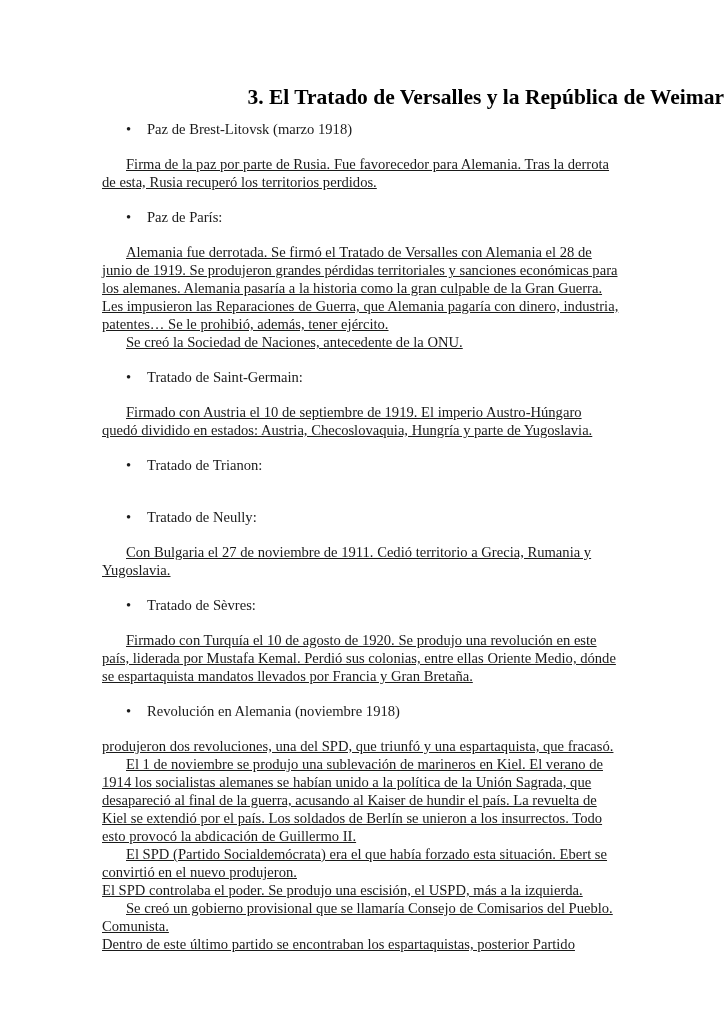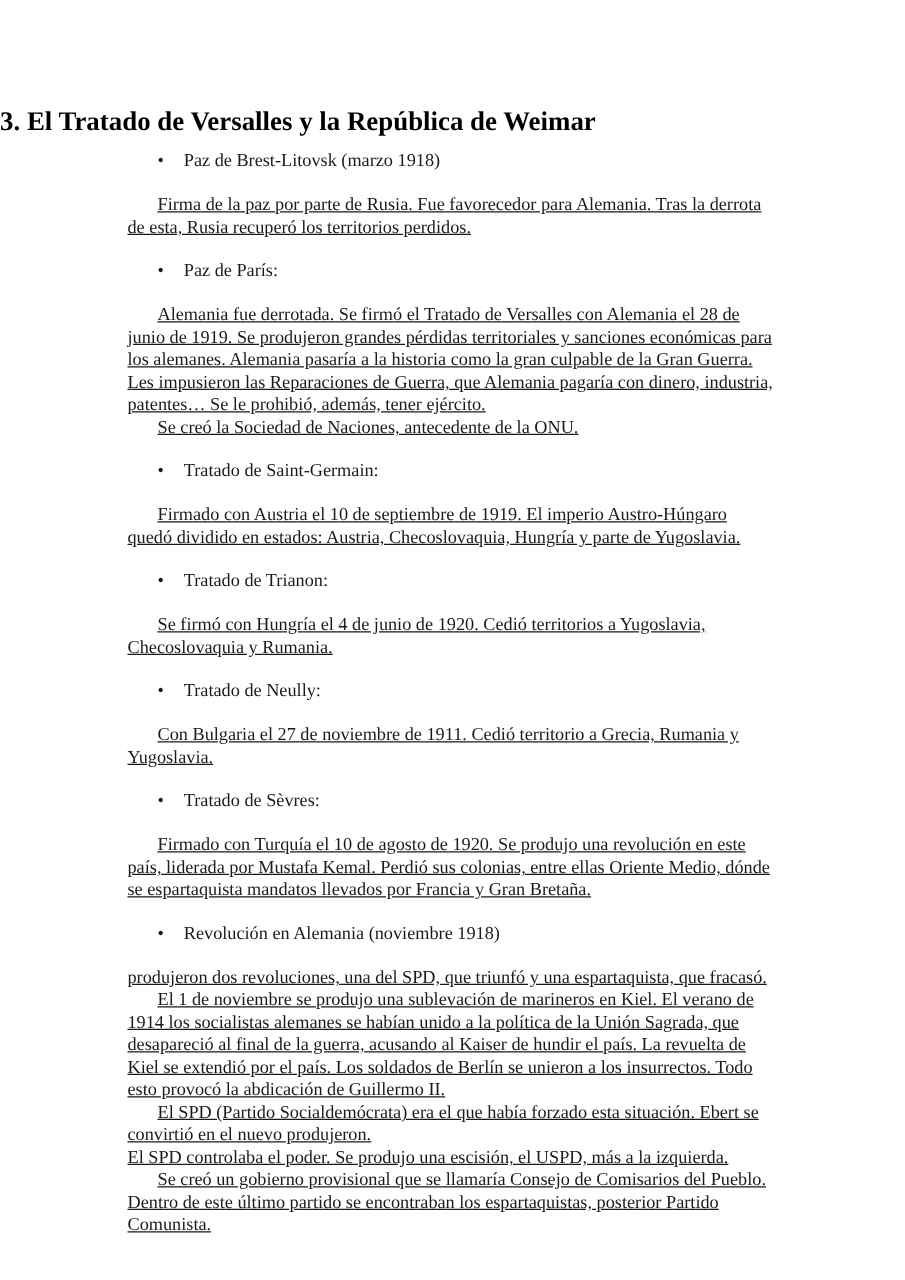--- a/index.html
+++ b/index.html
@@ -2,21 +2,21 @@
 <html><head>
 <meta charset="utf-8">
 <style>
   html, body { margin: 0; padding: 0; background: #ffffff; }
   body { width: 724px; height: 1024px; position: relative; overflow: hidden; }
   .page {
     position: absolute; left: 0; top: 0; width: 724px; height: 1024px; background: #fff;
     font-family: "Liberation Serif", "DejaVu Serif", serif; color: #1a1a1a;
   }
   .title {
-    position: absolute; top: 84px; left: 0; width: 724px; text-align: left;
+    position: absolute; top: 84px; left: 0; width: 724px; text-align: right;
     font-weight: bold; font-size: 21.5px; line-height: 26px; color: #000;
   }
   .content { position: absolute; left: 102px; width: 530px; top: 120px; font-size: 14.6px; line-height: 18px; }
   .bullet { position: relative; padding-left: 45px; margin: 0; height: 18px; }
   .bullet .dot { position: absolute; left: 24px; top: 0; }
   .gap { height: 17px; }
   .line { display: block; white-space: nowrap; text-decoration: underline; }
   .line.ind { padding-left: 24px; }
 </style>
 </head>
@@ -45,24 +45,20 @@
       <div class="gap"></div>
       <div class="bullet"><span class="dot">•</span><span>Tratado de Saint-Germain:</span></div>
       <div class="gap"></div>
       <div class="paragraph">
         <span class="line ind">Firmado con Austria el 10 de septiembre de 1919. El imperio Austro-Húngaro</span>
         <span class="line">quedó dividido en estados: Austria, Checoslovaquia, Hungría y parte de Yugoslavia.</span>
       </div>
       <div class="gap"></div>
       <div class="bullet"><span class="dot">•</span><span>Tratado de Trianon:</span></div>
       <div class="gap"></div>
-      <div class="paragraph">
-        <span class="line ind">Se firmó con Hungría el 4 de junio de 1920. Cedió territorios a Yugoslavia,</span>
-        <span class="line">Checoslovaquia y Rumania.</span>
-      </div>
       <div class="gap"></div>
       <div class="bullet"><span class="dot">•</span><span>Tratado de Neully:</span></div>
       <div class="gap"></div>
       <div class="paragraph">
         <span class="line ind">Con Bulgaria el 27 de noviembre de 1911. Cedió territorio a Grecia, Rumania y</span>
         <span class="line">Yugoslavia.</span>
       </div>
       <div class="gap"></div>
       <div class="bullet"><span class="dot">•</span><span>Tratado de Sèvres:</span></div>
       <div class="gap"></div>
@@ -78,17 +74,17 @@
         <span class="line">produjeron dos revoluciones, una del SPD, que triunfó y una espartaquista, que fracasó.</span>
         <span class="line ind">El 1 de noviembre se produjo una sublevación de marineros en Kiel. El verano de</span>
         <span class="line">1914 los socialistas alemanes se habían unido a la política de la Unión Sagrada, que</span>
         <span class="line">desapareció al final de la guerra, acusando al Kaiser de hundir el país. La revuelta de</span>
         <span class="line">Kiel se extendió por el país. Los soldados de Berlín se unieron a los insurrectos. Todo</span>
         <span class="line">esto provocó la abdicación de Guillermo II.</span>
         <span class="line ind">El SPD (Partido Socialdemócrata) era el que había forzado esta situación. Ebert se</span>
         <span class="line">convirtió en el nuevo produjeron.</span>
         <span class="line">El SPD controlaba el poder. Se produjo una escisión, el USPD, más a la izquierda.</span>
         <span class="line ind">Se creó un gobierno provisional que se llamaría Consejo de Comisarios del Pueblo.</span>
+        <span class="line">Comunista.</span>
         <span class="line">Dentro de este último partido se encontraban los espartaquistas, posterior Partido</span>
-        <span class="line">Comunista.</span>
       </div>
     </div>
 </div>
 
 </body></html>

